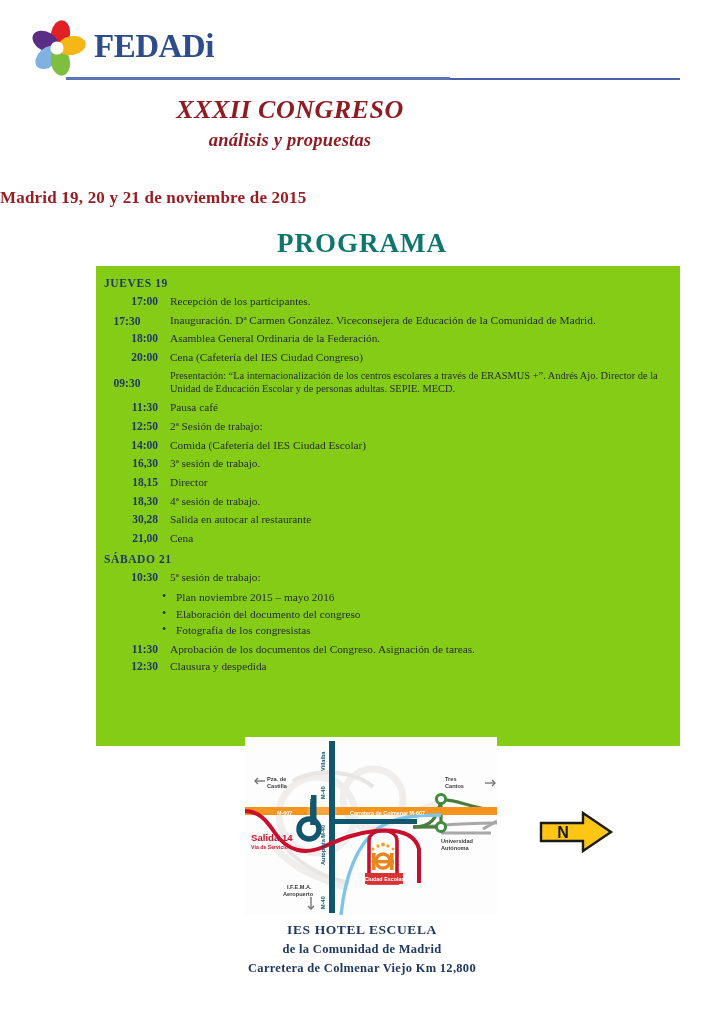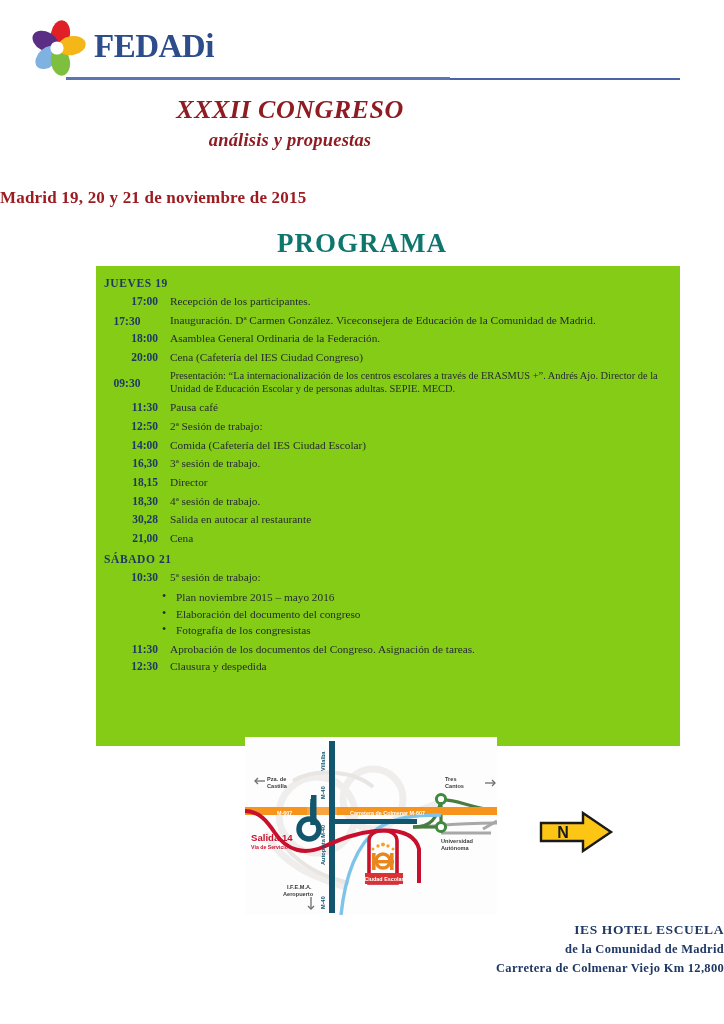--- a/index.html
+++ b/index.html
@@ -84,21 +84,21 @@
     content:"\2022"; position:absolute; left:0; top:-1px;
     font-size:12px; color:#262b33;
   }
 
   
   #map-wrap { position:absolute; left:245px; top:737px; width:252px; height:178px; }
   #map-svg { display:block; width:252px; height:178px; background:#ffffff; }
   #north-arrow { position:absolute; left:537px; top:810px; width:78px; height:44px; }
 
   
-  #venue { position:absolute; left:0; top:920px; width:724px; text-align:right; }
+  #venue { position:absolute; left:0; top:920px; width:724px; text-align:center; }
   .v1 { color:#1f3864; font-weight:bold; font-size:13.5px; letter-spacing:0.6px; line-height:1.5; }
   .v2 { color:#1f3864; font-weight:bold; font-size:12.5px; letter-spacing:0.3px; line-height:1.5; }
   .v3 { color:#1f3864; font-weight:bold; font-size:12.5px; letter-spacing:0.3px; line-height:1.5; }
 </style>
 </head>
 <body>
 
 <div id="header">
   <div id="logo-mark">
     <svg viewBox="0 0 56 56" width="56" height="56" aria-hidden="true">

